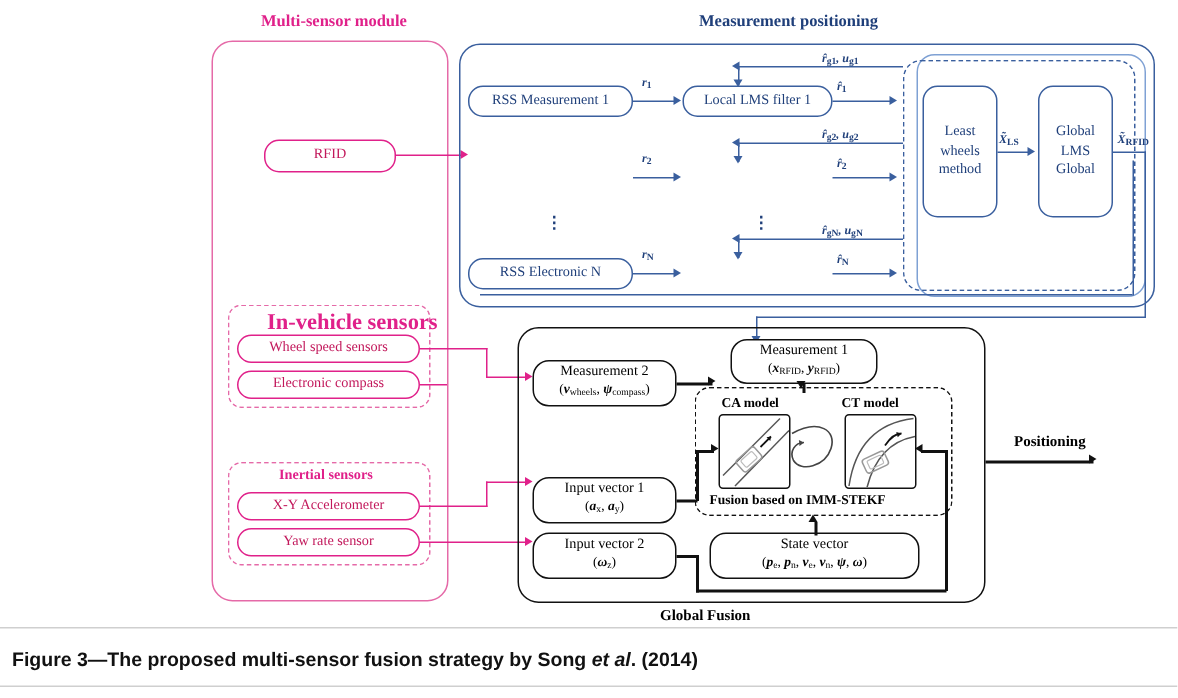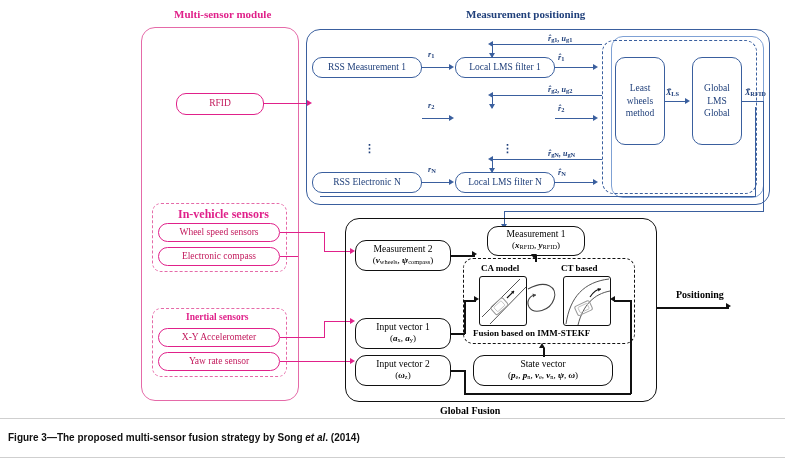--- a/index.html
+++ b/index.html
@@ -49,21 +49,21 @@
   .arw-l-blue{border-top:3px solid transparent;border-bottom:3px solid transparent;border-right:5px solid #3a5f9e;}
   .arw-l-black{border-top:3.4px solid transparent;border-bottom:3.4px solid transparent;border-right:5.5px solid #111;}
   .arw-d-blue{border-left:3px solid transparent;border-right:3px solid transparent;border-top:5px solid #3a5f9e;}
   .arw-d-black{border-left:3.4px solid transparent;border-right:3.4px solid transparent;border-top:5.5px solid #111;}
   .arw-u-black{border-left:3.4px solid transparent;border-right:3.4px solid transparent;border-bottom:5.5px solid #111;}
 
   .sym{position:absolute;color:#1f3f7a;font-family:"Liberation Serif",serif;font-size:8px;
        font-style:italic;font-weight:bold;white-space:nowrap;}
 
   .caption{position:absolute;left:8px;top:432px;font-family:"Liberation Sans",sans-serif;
-           font-size:10px;font-weight:bold;color:#111;white-space:nowrap;}
+           font-size:13px;font-weight:bold;color:#111;white-space:nowrap;}
   .caption i{font-style:italic;}
 
   .rule{position:absolute;background:#cfcfcf;height:1px;left:0;width:785px;}
 
   .carbox{position:absolute;border:1.2px solid #111;border-radius:3px;background:#fff;overflow:hidden;}
 </style>
 </head>
 <body>
 
 <div id="stage">
@@ -72,21 +72,21 @@
   <div class="lbl title-blue" style="left:466px;top:8px;">Measurement positioning</div>
   <div class="lbl title-black" style="left:440px;top:405px;">Global Fusion</div>
 
   <div class="cont cont-pink" style="left:141px;top:27px;width:158px;height:374px;"></div>
 
   <div class="node node-pink" style="left:176px;top:93px;width:88px;height:22px;">
     <span>RFID</span>
   </div>
 
   <div class="cont dash-pink" style="left:152px;top:203px;width:135px;height:69px;"></div>
-  <div class="lbl title-pink" style="left:178px;top:207px;font-size:12px;">In-vehicle sensors</div>
+  <div class="lbl title-pink" style="left:178px;top:207px;font-size:15px;">In-vehicle sensors</div>
   <div class="node node-pink" style="left:158px;top:223px;width:122px;height:19px;">
     <span>Wheel speed sensors</span>
   </div>
   <div class="node node-pink" style="left:158px;top:247px;width:122px;height:19px;">
     <span>Electronic compass</span>
   </div>
 
   <div class="cont dash-pink" style="left:152px;top:308px;width:135px;height:69px;"></div>
   <div class="lbl title-pink" style="left:186px;top:312px;font-size:9.5px;">Inertial sensors</div>
   <div class="node node-pink" style="left:158px;top:328px;width:122px;height:19px;">
@@ -120,23 +120,20 @@
 
   <div class="node node-blue" style="left:312px;top:57px;width:110px;height:21px;">
     <span>RSS Measurement 1</span>
   </div>
   <div class="node node-blue" style="left:312px;top:172px;width:110px;height:21px;">
     <span>RSS Electronic N</span>
   </div>
 
   <div class="node node-blue" style="left:455px;top:57px;width:100px;height:21px;">
     <span>Local LMS filter 1</span>
-  </div>
-  <div class="node node-blue" style="left:455px;top:172px;width:100px;height:21px;">
-    <span>Local LMS filter N</span>
   </div>
 
   <div class="lbl" style="left:364px;top:142px;color:#1f3f7a;font-size:11px;font-weight:bold;">⋮</div>
   <div class="lbl" style="left:502px;top:142px;color:#1f3f7a;font-size:11px;font-weight:bold;">⋮</div>
 
   <div class="hline h1 blue-line" style="left:422px;top:67px;width:28px;"></div>
   <div class="arw arw-r-blue" style="left:449px;top:64px;"></div>
   <div class="hline h1 blue-line" style="left:422px;top:118px;width:28px;"></div>
   <div class="arw arw-r-blue" style="left:449px;top:115px;"></div>
   <div class="hline h1 blue-line" style="left:422px;top:182px;width:28px;"></div>
@@ -222,21 +219,21 @@
     <span class="ln2">(<span class="it">ω</span><span class="sub">z</span>)</span>
   </div>
 
   <div class="node node-black" style="left:473px;top:355px;width:140px;height:31px;">
     <span>State vector</span>
     <span class="ln2">(<span class="it">p</span><span class="sub">e</span>, <span class="it">p</span><span class="sub">n</span>, <span class="it">v</span><span class="sub">e</span>, <span class="it">v</span><span class="sub">n</span>, <span class="it">ψ</span>, <span class="it">ω</span>)</span>
   </div>
 
   <div class="cont dash-black" style="left:463px;top:258px;width:172px;height:86px;"></div>
   <div class="lbl title-black" style="left:481px;top:263px;font-size:9px;">CA model</div>
-  <div class="lbl title-black" style="left:561px;top:263px;font-size:9px;">CT based</div>
+  <div class="lbl title-black" style="left:561px;top:263px;font-size:9px;">CT model</div>
   <div class="lbl title-black" style="left:473px;top:328px;font-size:9px;">Fusion based on IMM-STEKF</div>
 
   <div class="carbox" style="left:479px;top:276px;width:46px;height:48px;">
     <svg width="46" height="48" viewBox="0 0 46 48">
       <line x1="2" y1="40" x2="40" y2="2" stroke="#555" stroke-width="1"></line>
       <line x1="10" y1="47" x2="46" y2="10" stroke="#555" stroke-width="1"></line>
       <g transform="rotate(-42 20 30)">
         <rect x="12" y="24" width="16" height="10" rx="2" fill="none" stroke="#999" stroke-width="1"></rect>
         <rect x="15" y="26" width="10" height="6" rx="1" fill="none" stroke="#bbb" stroke-width="0.8"></rect>
       </g>

